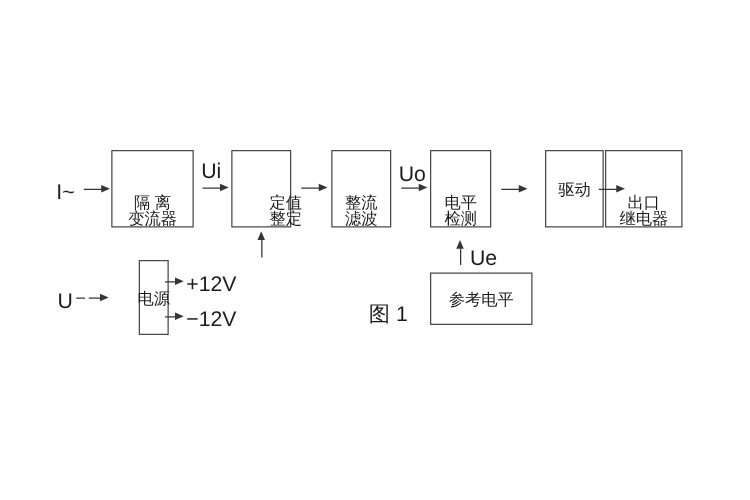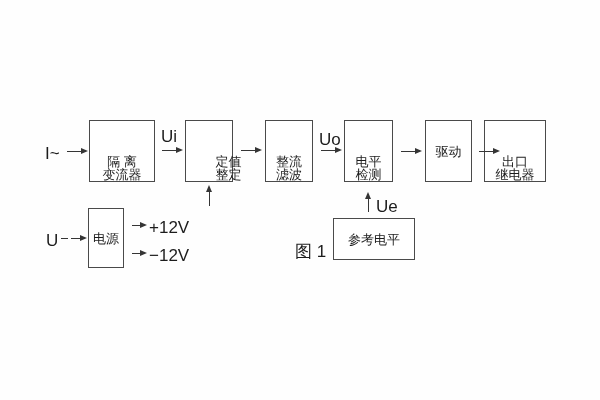--- a/index.html
+++ b/index.html
@@ -22,21 +22,21 @@
     display:flex;
     flex-direction:column;
     align-items:center;
     justify-content:flex-end;
     font-size:13px;
     line-height:1;
     text-align:center;
     box-sizing:border-box;
     white-space:nowrap;
   }
-  .box.single{justify-content:center;}
+  .box.single{justify-content:center;margin-left:11px;}
   .lbl{
     position:absolute;
     font-size:17px;
     line-height:1;
     white-space:nowrap;
   }
   .hline{position:absolute;height:1px;background:#353535;}
   .vline{position:absolute;width:1px;background:#353535;}
   .head-r{
     position:absolute;width:0;height:0;
@@ -78,21 +78,21 @@
 
   <div class="box single" style="left:425px;top:120px;width:47px;height:62px;">
     <span>驱动</span>
   </div>
 
   <div class="box" style="left:484px;top:120px;width:62px;height:62px;">
     <span>出口</span>
     <span>继电器</span>
   </div>
 
-  <div class="box single" style="left:88px;top:208px;width:36px;height:60px;">
+  <div class="box single" style="left:100px;top:208px;width:24px;height:60px;">
     <span>电源</span>
   </div>
 
 
   <div class="box single" style="left:333px;top:218px;width:82px;height:42px;font-family:Liberation Serif, serif;">
     <span>参考电平</span>
   </div>
 
   <div class="lbl" style="left:45px;top:145px;">I~</div>
   <div class="lbl" style="left:46px;top:232px;">U</div>

